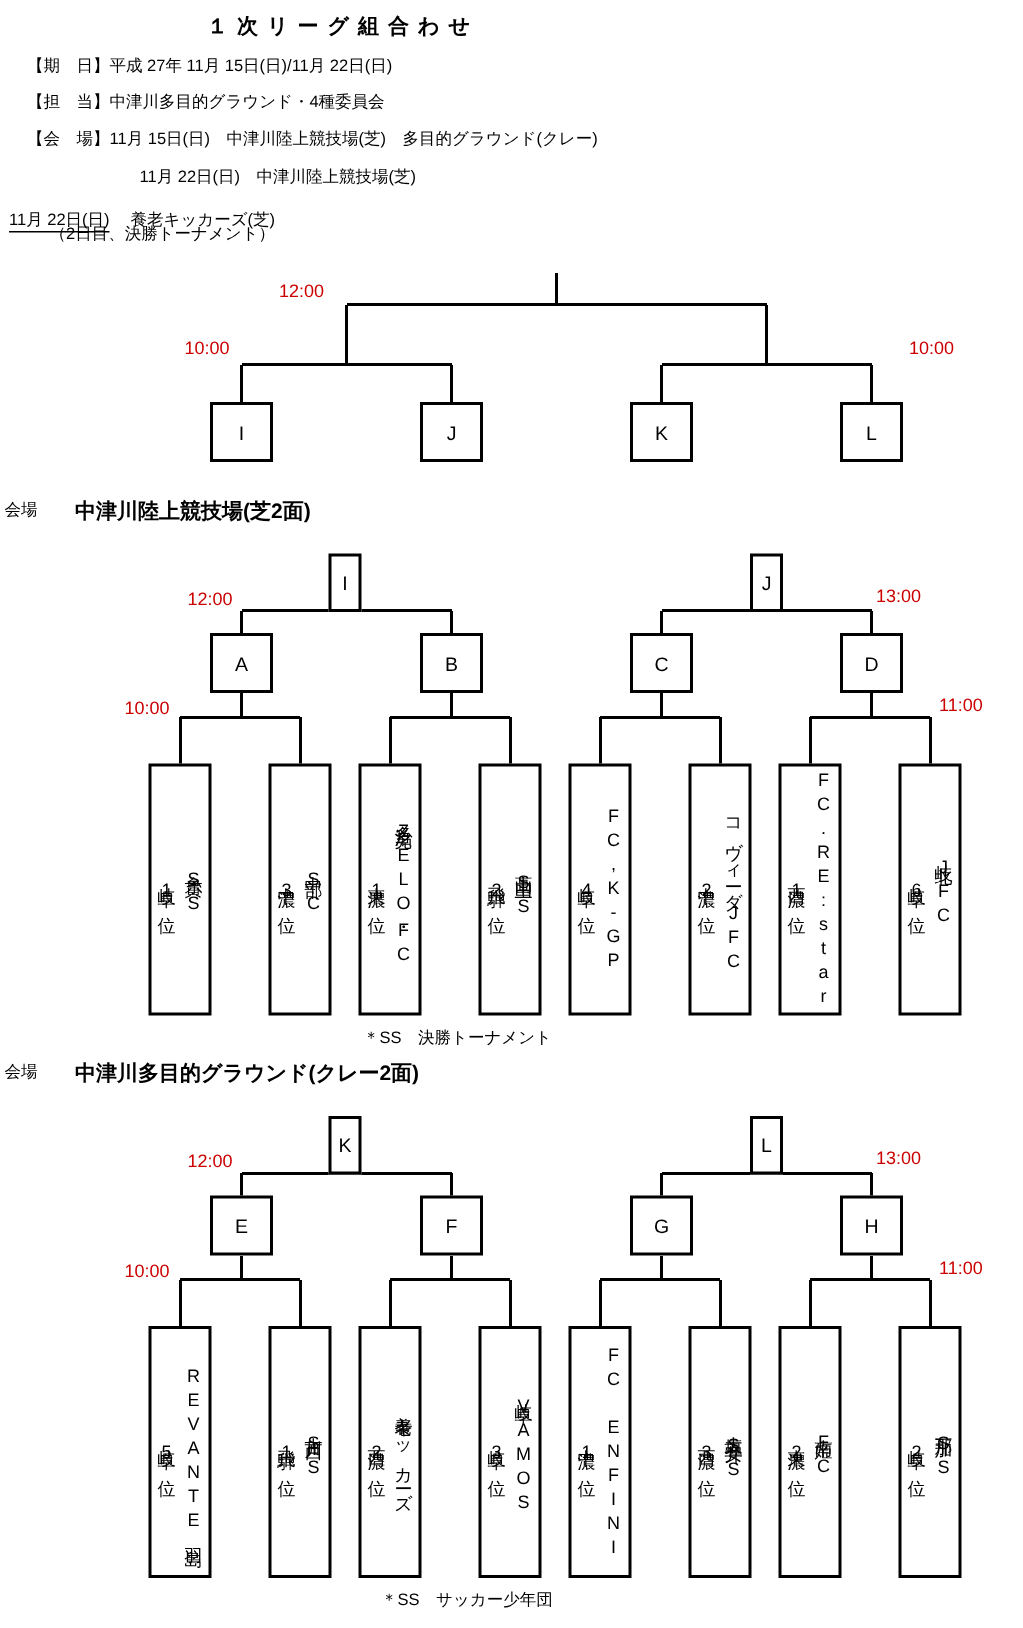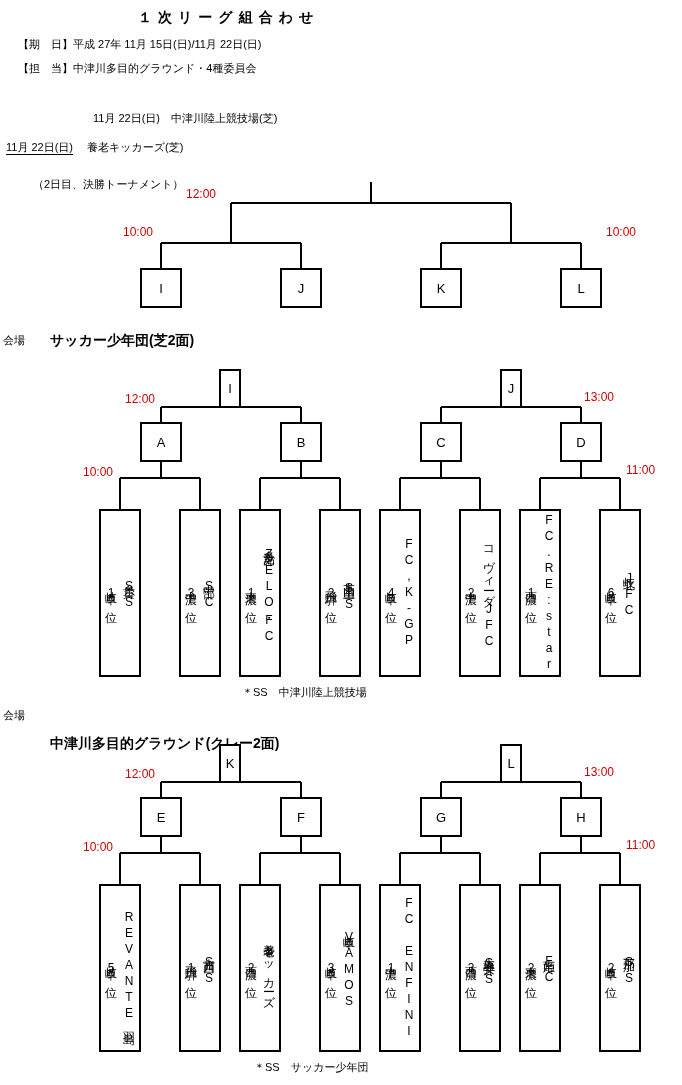--- a/index.html
+++ b/index.html
@@ -35,42 +35,43 @@
 <body>
 
 <div id="page">
 
   <div class="abs title" style="left:138px;top:9px;">１次リーグ組合わせ</div>
 
   <div class="abs txt" style="left:18px;top:37px;"><span>【期　日】</span><span>平成 27年 11月 15日(日)/11月 22日(日)</span></div>
 
   <div class="abs txt" style="left:18px;top:61px;"><span>【担　当】</span><span>中津川多目的グラウンド・4種委員会</span></div>
 
+  <div class="abs txt" style="left:18px;top:86px;"><span>【会　場】</span><span>11月 15日(日)　中津川陸上競技場(芝)　多目的グラウンド(クレー)</span></div>
 
   <div class="abs txt" style="left:93px;top:111px;">11月 22日(日)　中津川陸上競技場(芝)</div>
 
   <div class="abs txt" style="left:6px;top:140px;"><span class="underlined">11月 22日(日)</span><span class="gap">養老キッカーズ(芝)</span></div>
 
-  <div class="abs txt" style="left:33px;top:177px;">（2日目、決勝トーナメント）</div>
+  <div class="abs txt" style="left:33px;top:149px;">（2日目、決勝トーナメント）</div>
 
   <svg class="abs" style="top:180px;" width="682" height="132">
     <path d="M371 2 V23 M231 23 H511 M231 23 V63 M511 23 V63 M161 63 H301 M441 63 H581 M161 63 V90 M301 63 V90 M441 63 V90 M581 63 V90" stroke="#000000" stroke-width="2" fill="none" shape-rendering="crispEdges"></path>
   </svg>
 
   <div class="abs time" style="left:186px;top:188px;">12:00</div>
   <div class="abs time" style="left:123px;top:226px;">10:00</div>
   <div class="abs time" style="left:606px;top:226px;">10:00</div>
 
   <div class="slotbox" style="left:140px;top:268px;">I</div>
   <div class="slotbox" style="left:280px;top:268px;">J</div>
   <div class="slotbox" style="left:420px;top:268px;">K</div>
   <div class="slotbox" style="left:560px;top:268px;">L</div>
 
   <div class="abs txt" style="left:3px;top:333px;">会場</div>
-  <div class="abs venue-name" style="left:50px;top:332px;">サッカー少年団(芝2面)</div>
+  <div class="abs venue-name" style="left:50px;top:332px;">中津川陸上競技場(芝2面)</div>
 
   <svg class="abs" style="top:360px;" width="682" height="160">
     <path d="M161 47 H301 M441 47 H581 M161 47 V64 M301 47 V64 M441 47 V64 M581 47 V64 M161 102 V118 M301 102 V118 M441 102 V118 M581 102 V118 M120 118 H200 M260 118 H340 M400 118 H480 M540 118 H620 M120 118 V151 M200 118 V151 M260 118 V151 M340 118 V151 M400 118 V151 M480 118 V151 M540 118 V151 M620 118 V151" stroke="#000000" stroke-width="2" fill="none" shape-rendering="crispEdges"></path>
   </svg>
 
   <div class="rootbox" style="left:219px;top:369px;">I</div>
   <div class="rootbox" style="left:500px;top:369px;">J</div>
 
   <div class="abs time" style="left:125px;top:393px;">12:00</div>
   <div class="abs time" style="left:584px;top:391px;">13:00</div>
@@ -109,24 +110,24 @@
   </div>
   <div class="teambox" style="left:519px;top:509px;">
     <div class="tname">FC.RE:star</div>
     <div class="tseed">西濃1位</div>
   </div>
   <div class="teambox" style="left:599px;top:509px;">
     <div class="tname">岐北JFC</div>
     <div class="tseed">岐阜6位</div>
   </div>
 
-  <div class="abs txt" style="left:242px;top:685px;">＊SS　中津川陸上競技場</div>
+  <div class="abs txt" style="left:242px;top:685px;">＊SS　決勝トーナメント</div>
 
   <div class="abs txt" style="left:3px;top:708px;">会場</div>
-  <div class="abs venue-name" style="left:50px;top:707px;margin-top:28px;">中津川多目的グラウンド(クレー2面)</div>
+  <div class="abs venue-name" style="left:50px;top:707px;">中津川多目的グラウンド(クレー2面)</div>
 
   <svg class="abs" style="top:735px;" width="682" height="160">
     <path d="M161 47 H301 M441 47 H581 M161 47 V64 M301 47 V64 M441 47 V64 M581 47 V64 M161 102 V118 M301 102 V118 M441 102 V118 M581 102 V118 M120 118 H200 M260 118 H340 M400 118 H480 M540 118 H620 M120 118 V151 M200 118 V151 M260 118 V151 M340 118 V151 M400 118 V151 M480 118 V151 M540 118 V151 M620 118 V151" stroke="#000000" stroke-width="2" fill="none" shape-rendering="crispEdges"></path>
   </svg>
 
   <div class="rootbox" style="left:219px;top:744px;">K</div>
   <div class="rootbox" style="left:500px;top:744px;">L</div>
 
   <div class="abs time" style="left:125px;top:768px;">12:00</div>
   <div class="abs time" style="left:584px;top:766px;">13:00</div>

